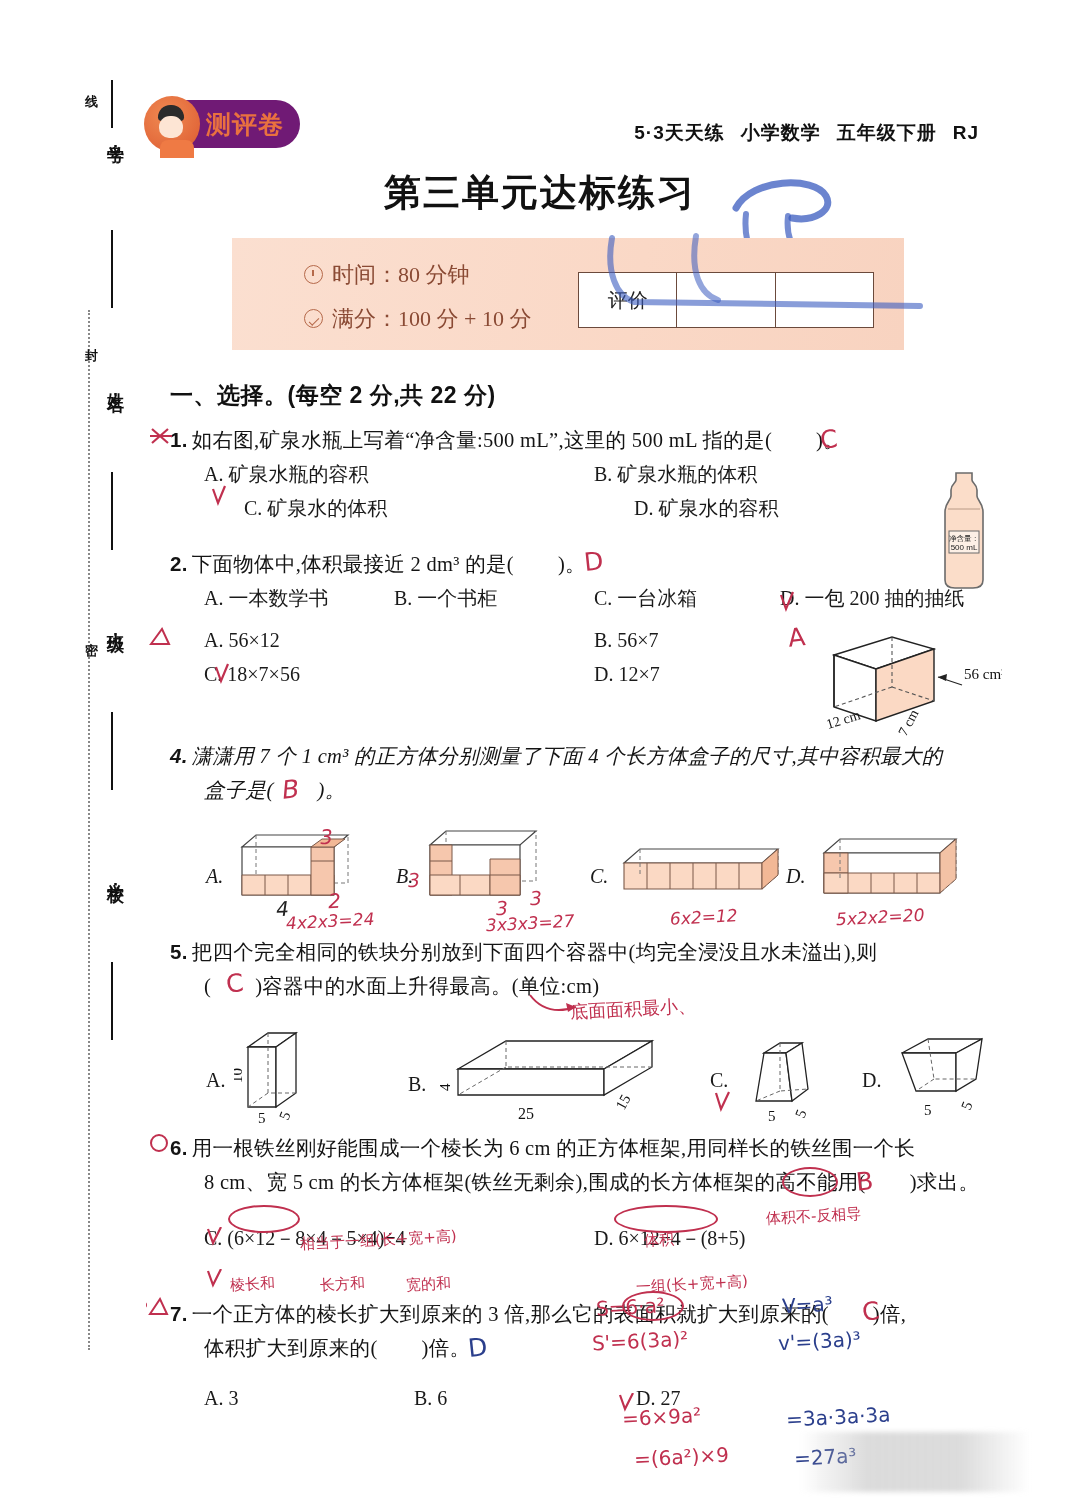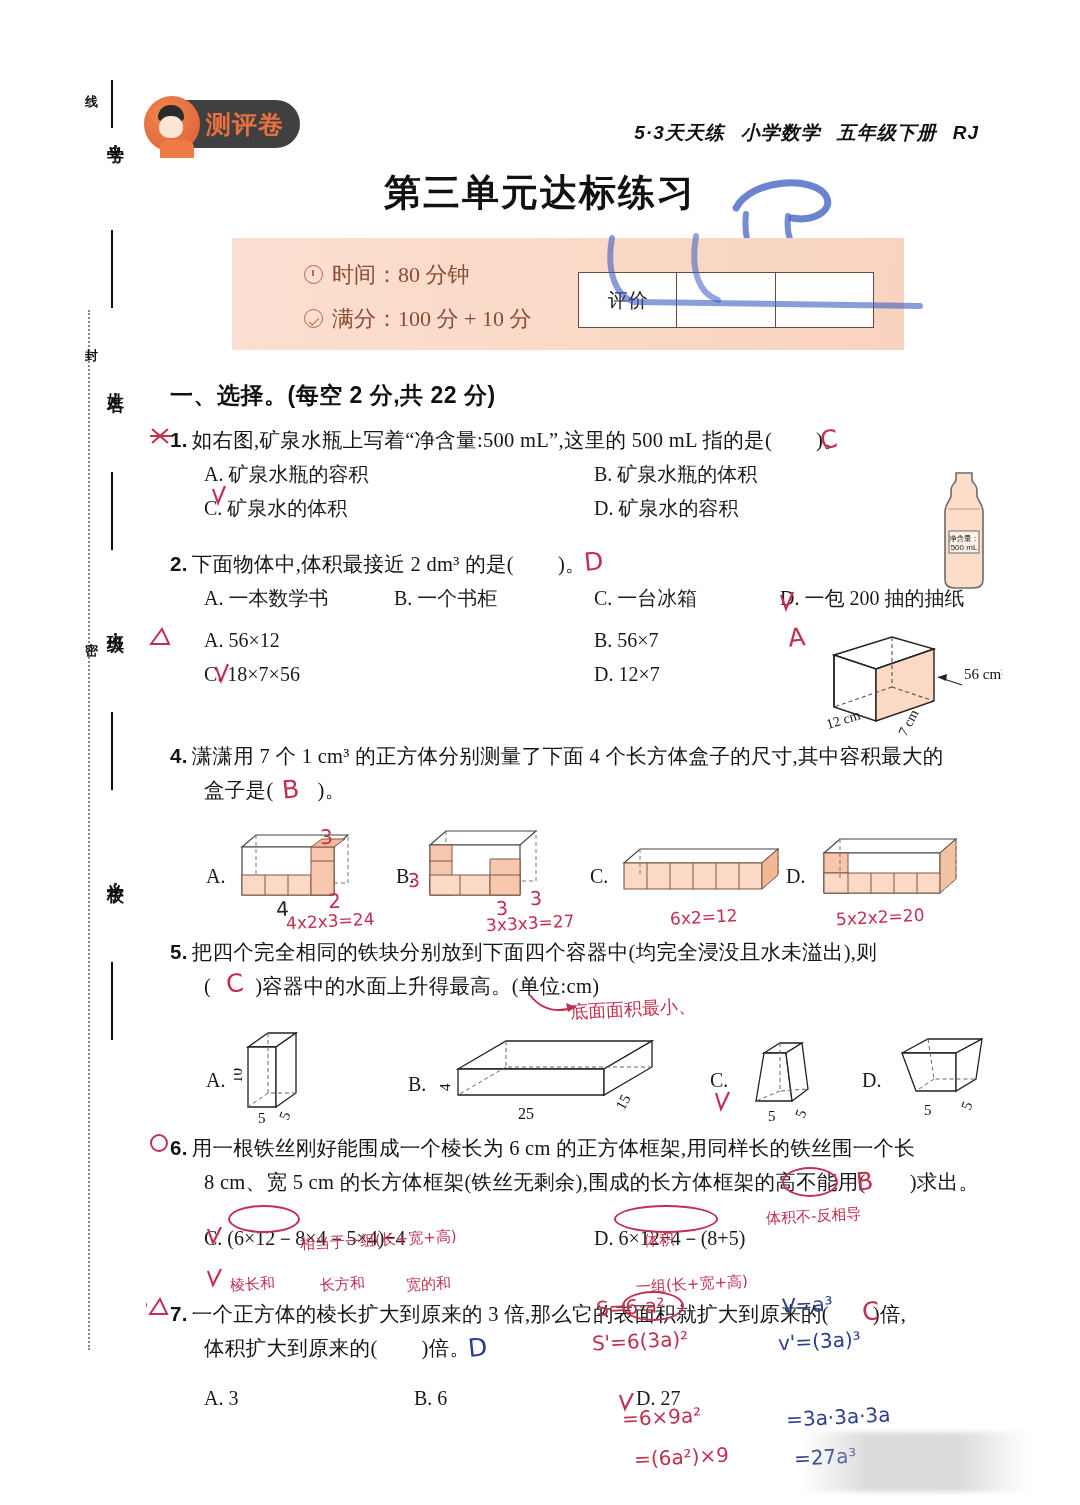--- a/index.html
+++ b/index.html
@@ -42,21 +42,21 @@
   .dotted {
     position: absolute; left: 10px; top: 230px;
     width: 0; height: 1040px;
     border-left: 2px dotted #888;
   }
 
   
   .badge {
     position: absolute; left: 150px; top: 100px;
     width: 150px; height: 48px;
-    background: #404040; border-radius: 24px;
+    background: #701a75; border-radius: 24px;
     display: flex; align-items: center;
   }
   .badge-face {
     position: absolute; left: -6px; top: -4px;
     width: 56px; height: 56px; border-radius: 50%;
     background: radial-gradient(circle at 40% 35%, #f08a52 0%, #e2683a 70%, #d4582c 100%);
     overflow: hidden;
   }
   .badge-face::before {
     content: ""; position: absolute;
@@ -76,21 +76,21 @@
   .badge-text {
     margin-left: 56px;
     font-family: "Liberation Sans", sans-serif;
     font-weight: bold; font-size: 25px;
     color: #e9713f; letter-spacing: 1px;
   }
   .series {
     position: absolute; right: 85px; top: 120px;
     font-family: "Liberation Sans", sans-serif;
     font-weight: bold; font-size: 19px; color: #111;
-    letter-spacing: 1px; white-space: nowrap; font-style: italic;
+    letter-spacing: 1px; white-space: nowrap;
   }
   .series span { margin-right: 16px; }
 
   .title {
     position: absolute; left: 0; right: 0; top: 168px;
     text-align: center;
     font-family: "Liberation Sans", sans-serif;
     font-weight: bold; font-size: 37px;
     color: #111; letter-spacing: 2px;
   }
@@ -262,21 +262,21 @@
 
     <div class="q" style="min-height:120px;">
       <div class="q-line">
         <span class="q-num">1.</span><span>如右图,矿泉水瓶上写着“净含量:500 mL”,这里的 500 mL 指的是(</span><span style="display:inline-block;width:44px;"></span><span>)。</span>
       </div>
       <div class="opts indent">
         <div class="opt" style="width:390px;">A. 矿泉水瓶的容积</div>
         <div class="opt">B. 矿泉水瓶的体积</div>
       </div>
       <div class="opts indent">
-        <div class="opt" style="width:390px;">C. 矿泉水的体积</div>
+        <div class="opt" style="width:390px;margin-left:40px;">C. 矿泉水的体积</div>
         <div class="opt">D. 矿泉水的容积</div>
       </div>
       <div class="hw hw-ans" style="left:650px;top:2px;">C</div>
       <svg class="tick" style="left:41px;top:62px;" viewBox="0 0 16 22">
         <path d="M2,4 L7,18 L14,1" stroke="#c0304f" stroke-width="2.2" fill="none"></path>
       </svg>
       <svg class="shape-svg bottle" width="72" height="118" viewBox="0 0 72 118">
         <path d="M28,2 h16 v7 c0,3 5,4 5,10 v6 c0,4 6,7 6,16 v68 c0,6 -4,8 -10,8 h-18 c-6,0 -10,-2 -10,-8 v-68 c0,-9 6,-12 6,-16 v-6 c0,-6 5,-7 5,-10 z" fill="#fbddc9" stroke="#6b6b6b" stroke-width="1.6"></path>
         <rect x="21" y="60" width="30" height="22" fill="#fdf0e6" stroke="#6b6b6b" stroke-width="1"></rect>
         <text x="36" y="70" font-size="7.5" text-anchor="middle" fill="#222" font-family="'Liberation Sans',sans-serif">净含量：</text>
@@ -327,21 +327,21 @@
         <path d="M18,26 L18,78" stroke="#222" stroke-width="1.4" fill="none"></path>
         <path d="M76,8 L76,58 M76,58 L118,72 M76,58 L18,78" stroke="#555" stroke-width="1.1" fill="none" stroke-dasharray="4 3"></path>
         <path d="M146,56 L122,48" stroke="#222" stroke-width="1.3" fill="none"></path>
         <polygon points="122,48 131,45 130,52" fill="#222"></polygon>
         <text x="148" y="50" font-size="15" fill="#111" font-family="'Liberation Serif',serif">56 cm²</text>
         <text x="12" y="100" font-size="14" fill="#111" font-family="'Liberation Serif',serif" transform="rotate(-17 12 100)">12 cm</text>
         <text x="90" y="108" font-size="14" fill="#111" font-family="'Liberation Serif',serif" transform="rotate(-62 90 108)">7 cm</text>
       </svg>
     </div>
 
-    <div class="q" style="min-height:192px;">
+    <div class="q" style="min-height:192px;font-style:italic;">
       <div class="q-line">
         <span class="q-num">4.</span><span>潇潇用 7 个 1 cm³ 的正方体分别测量了下面 4 个长方体盒子的尺寸,其中容积最大的</span>
       </div>
       <div class="q-line indent">
         <span>盒子是(</span><span style="display:inline-block;width:44px;"></span><span>)。</span>
       </div>
       <div class="hw hw-ans" style="left:112px;top:36px;">B</div>
 
       <div style="position:relative;height:118px;margin-top:4px;">
         <span style="position:absolute;left:36px;top:54px;font-size:20px;">A.</span>

